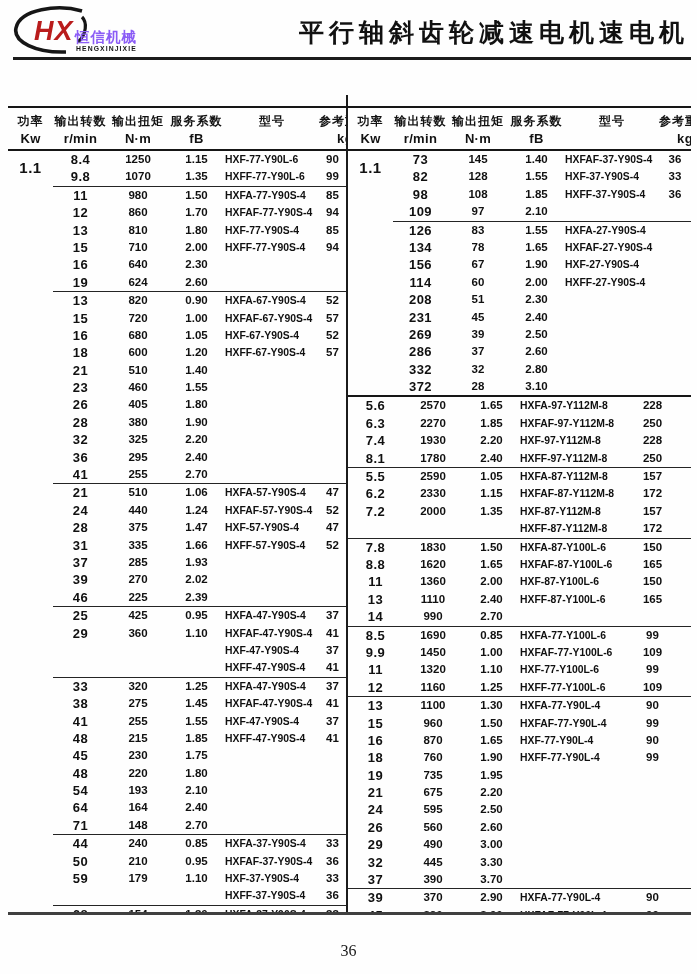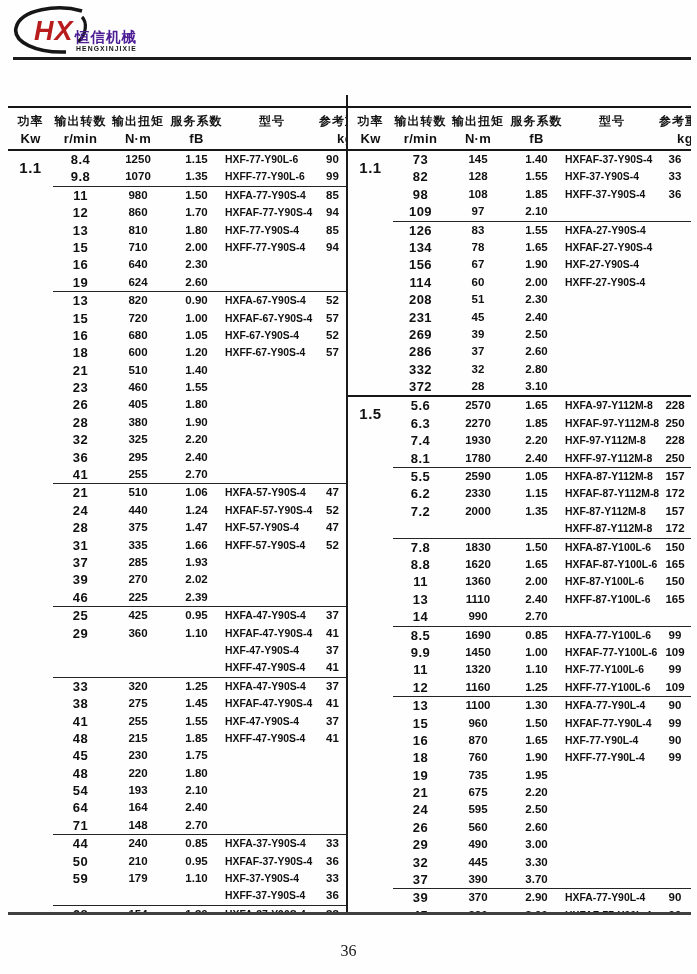--- a/index.html
+++ b/index.html
@@ -8,21 +8,21 @@
     font-family:"Liberation Sans", sans-serif;color:#121212;overflow:hidden;
     margin:0 auto;
   }
   
   .brand{position:absolute;left:12px;top:4px;width:150px;height:56px;}
   .brand svg{position:absolute;left:0;top:2px;}
   .hx{
     position:absolute;left:22px;top:12px;font-size:27px;font-weight:900;
     font-style:italic;letter-spacing:1px;color:#b91c1c;
   }
-  .brand-cn{position:absolute;left:63px;top:24px;font-size:14.5px;font-weight:900;letter-spacing:1px;color:#4c1d95;}
+  .brand-cn{position:absolute;left:63px;top:24px;font-size:14.5px;font-weight:900;letter-spacing:1px;color:#8b5cf6;}
   .brand-en{position:absolute;left:64px;top:41px;font-size:6.8px;font-weight:700;letter-spacing:1.1px;color:#161616;}
   .title{
     position:absolute;right:8px;top:16px;margin:0;font-size:25px;font-weight:800;
     letter-spacing:5px;color:#111;white-space:nowrap;
   }
   .header-rule{position:absolute;left:13px;top:57px;width:678px;height:3px;background:#1c1c1c;}
   
   .table-wrap{
     position:absolute;left:8px;top:106px;width:683px;height:809px;
     border-top:2.5px solid #161616;border-bottom:3px solid #404040;
@@ -65,20 +65,21 @@
   <div class="brand">
     <svg width="78" height="50" viewBox="0 0 78 50">
       <path d="M 70 5 C 46 -2 8 3 4 22 C 1 36 24 47 54 46" fill="none" stroke="#161616" stroke-width="3.6"></path>
       <path d="M 70 11 C 75 16 75 28 66 36" fill="none" stroke="#161616" stroke-width="3.2"></path>
     </svg>
     <span class="hx">HX</span>
     <div class="brand-cn">恒信机械</div>
     <div class="brand-en">HENGXINJIXIE</div>
   </div>
 
+  <h1 class="title">平行轴斜齿轮减速电机速电机</h1>
   <div class="header-rule"></div>
 
   <div class="vtick"></div>
 
   <div class="table-wrap">
     <div class="half" id="left-half">
         <div class="thead">
           <div class="th">
             <div class="l1">功率</div>
             <div class="l2">Kw</div>
@@ -569,23 +570,20 @@
                   <div class="cell c0">372</div>
                   <div class="cell c1">28</div>
                   <div class="cell c2">3.10</div>
                   <div class="cell c3"></div>
                   <div class="cell c4"></div>
                 </div>
               </div>
             </div>
           </div>
           <div class="section">
-            <div class="powercell">
-              <div class="pv">1.5</div>
-            </div>
             <div class="groups">
               <div class="group">
                 <div class="row">
                   <div class="cell c0">5.6</div>
                   <div class="cell c1">2570</div>
                   <div class="cell c2">1.65</div>
                   <div class="cell c3">HXFA-97-Y112M-8</div>
                   <div class="cell c4">228</div>
                 </div>
                 <div class="row">

